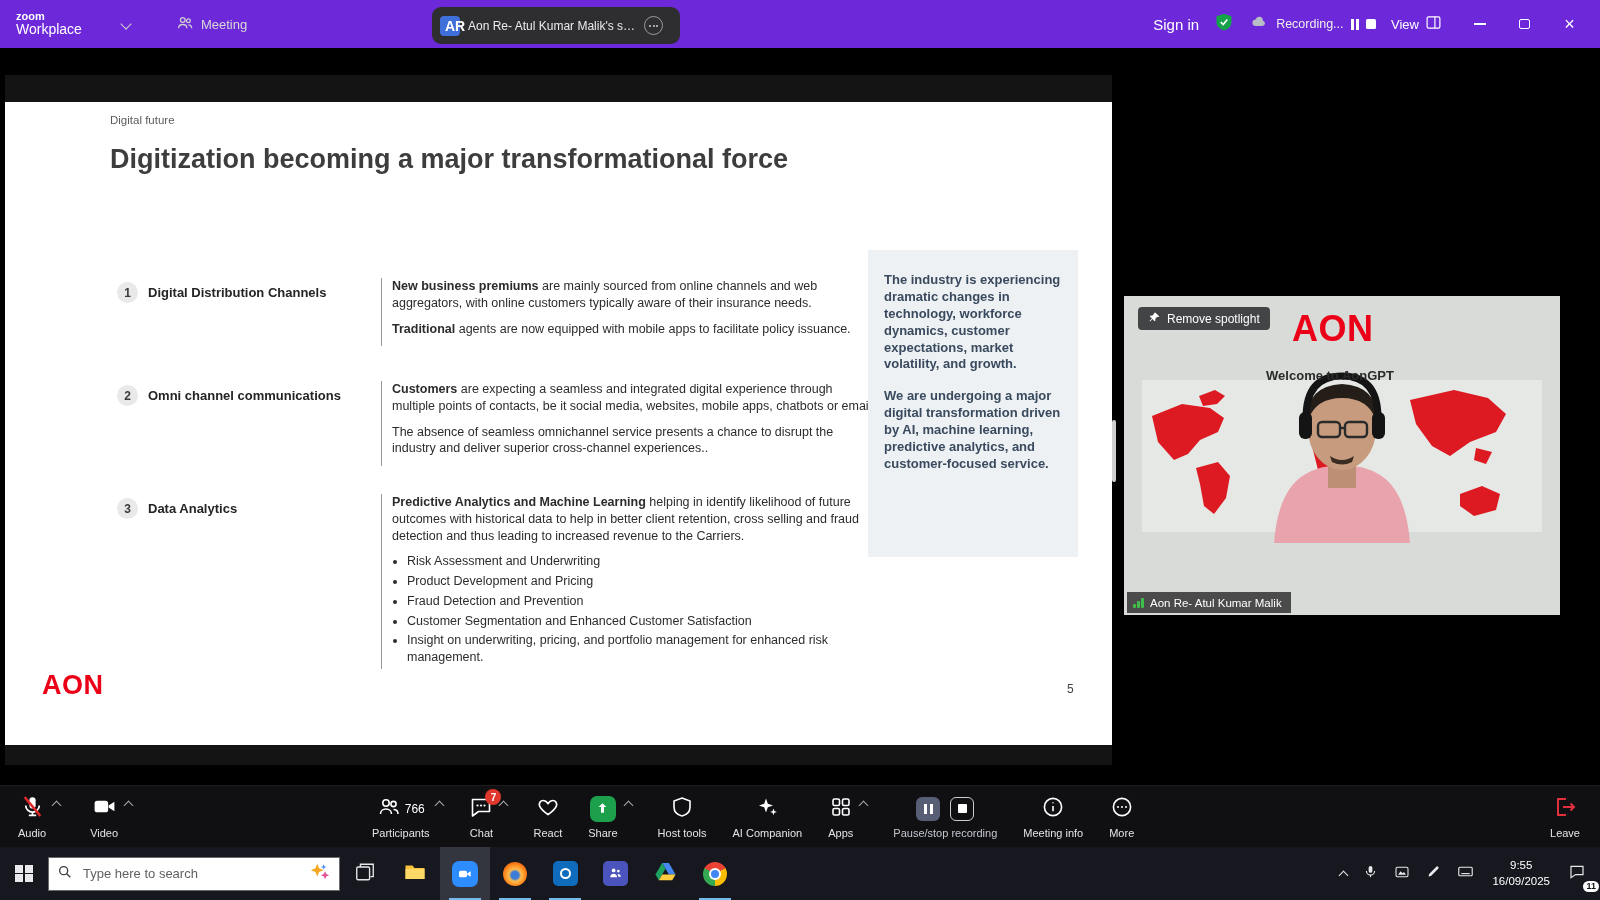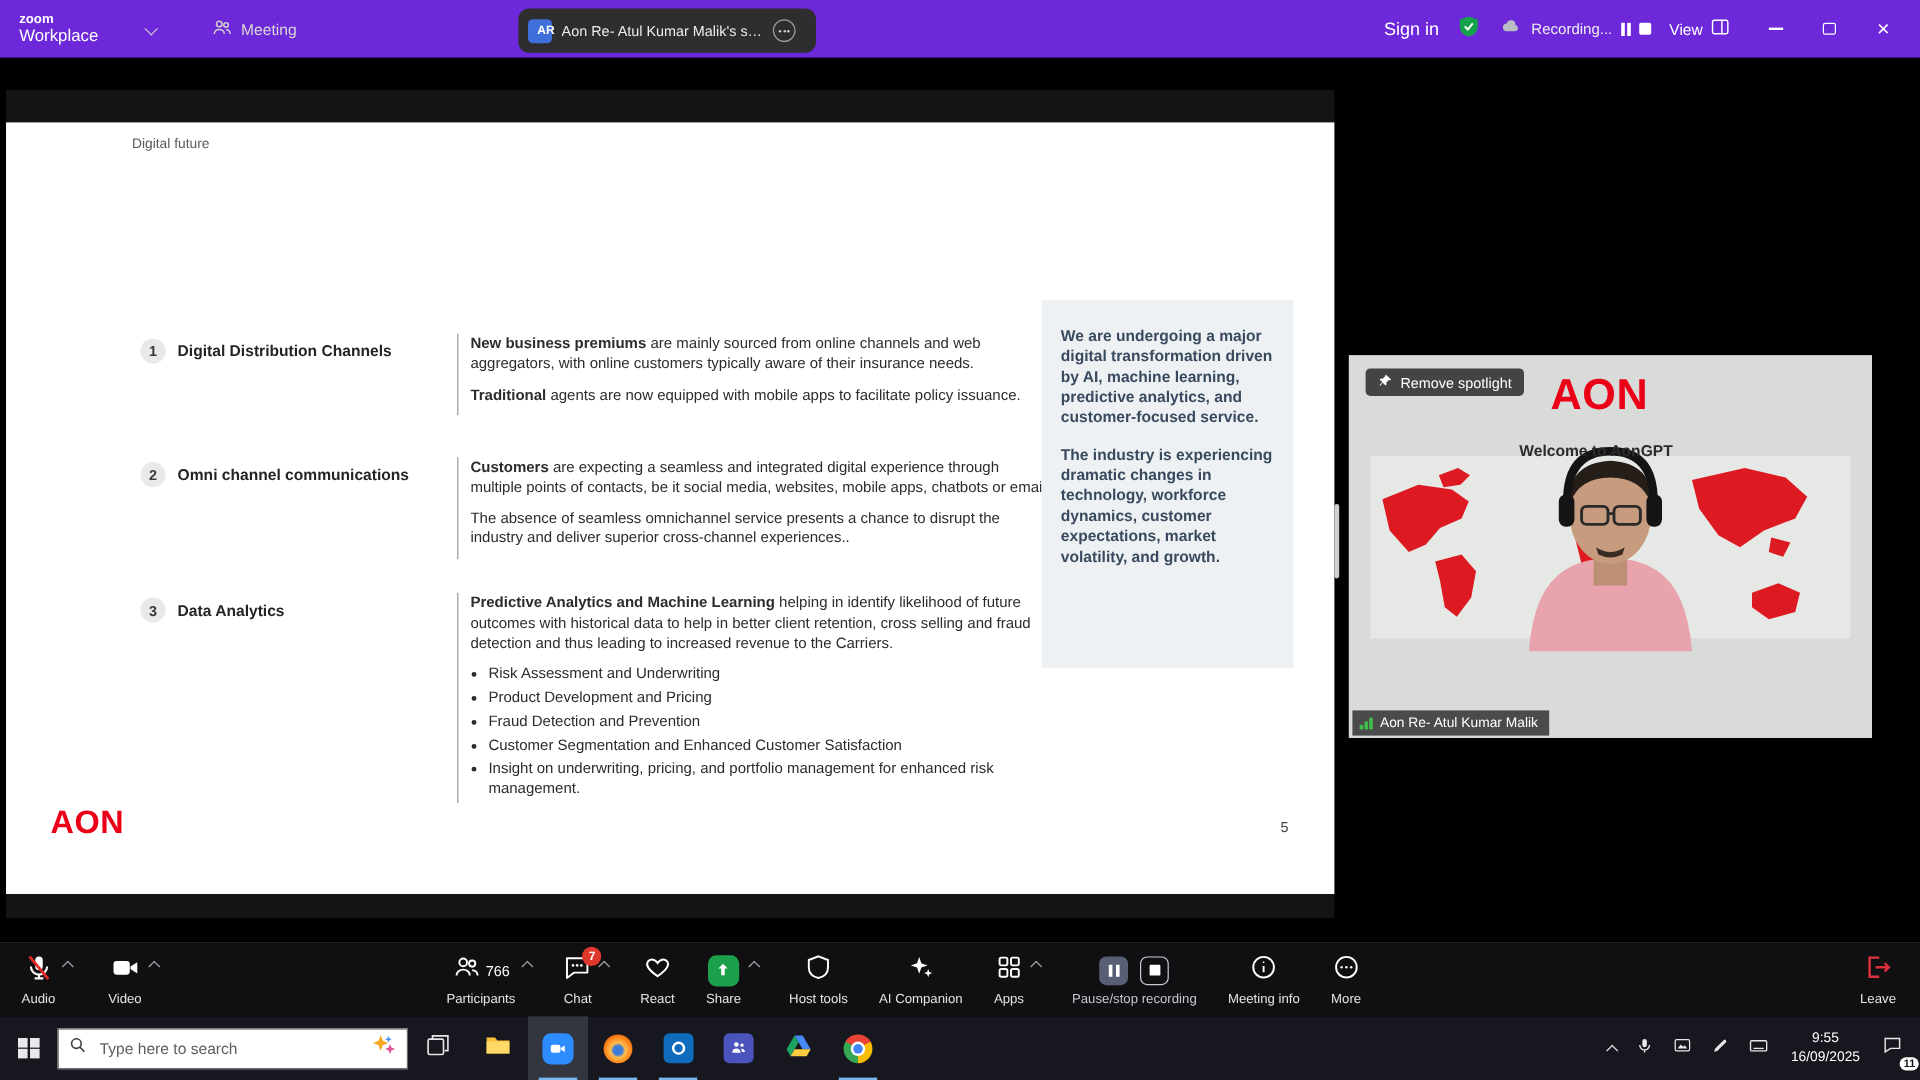--- a/index.html
+++ b/index.html
@@ -12,21 +12,21 @@
             display:flex;align-items:center;}
   .zoom-logo{margin-left:16px;line-height:1.05;}
   .zl-top{font-size:11px;font-weight:700;color:#fff;}
   .zl-bottom{font-size:14px;color:#fff;}
   .tb-chev-down{width:8px;height:8px;border-left:1.6px solid #cfcfcf;border-bottom:1.6px solid #cfcfcf;
             transform:rotate(-45deg);margin:0 0 0 40px;cursor:pointer;}
   .meeting-tab{display:flex;align-items:center;gap:7px;margin-left:46px;color:#d8d8d8;font-size:13px;cursor:pointer;}
   .share-tab{position:absolute;left:432px;top:7px;width:248px;height:37px;background:#2e2e31;
              border-radius:9px;display:flex;align-items:center;gap:8px;padding:0 8px;cursor:pointer;}
   .share-avatar{width:20px;height:20px;border-radius:4px;background:#3f6fd8;color:#fff;
-                font-size:10px;font-weight:700;display:flex;align-items:center;justify-content:center;padding-left:10px;}
+                font-size:14px;font-weight:700;display:flex;align-items:center;justify-content:center;padding-left:10px;}
   .share-tab-title{font-size:12px;color:#ececec;white-space:nowrap;overflow:hidden;
                    text-overflow:ellipsis;max-width:168px;}
   .tab-more{width:19px;height:19px;border:1.3px solid #9a9a9a;border-radius:50%;display:flex;
             align-items:center;justify-content:center;gap:1.6px;flex:none;}
   .tab-more i{width:2px;height:2px;border-radius:50%;background:#cfcfcf;}
   .tbar-right{margin-left:auto;display:flex;align-items:center;gap:15px;padding-right:8px;}
   .signin{color:#fff;font-size:15px;cursor:pointer;}
   .rec-cluster{display:flex;align-items:center;gap:7px;}
   .rec-text{color:#eee;font-size:12.5px;}
   .tp-pause{display:flex;gap:2.5px;cursor:pointer;}
@@ -207,20 +207,21 @@
             <span class="ic-close">×</span>
           </div>
       </div>
     </div>
   </div>
 
   <div class="strip top"></div>
 
   <div class="slide">
     <div class="eyebrow">Digital future</div>
+    <div class="slide-title">Digitization becoming a major transformational force</div>
 
     <div class="item" style="top:176px;">
       <div class="item-num">1</div>
       <div class="item-head">Digital Distribution Channels</div>
       <div class="item-body">
         <p><b>New business premiums</b><span> are mainly sourced from online channels and web aggregators, with online customers typically aware of their insurance needs.</span></p>
         <p><b>Traditional</b><span> agents are now equipped with mobile apps to facilitate policy issuance.</span></p>
       </div>
     </div>
 
@@ -242,22 +243,22 @@
           <li>Risk Assessment and Underwriting</li>
           <li>Product Development and Pricing</li>
           <li>Fraud Detection and Prevention</li>
           <li>Customer Segmentation and Enhanced Customer Satisfaction</li>
           <li>Insight on underwriting, pricing, and portfolio management for enhanced risk management.</li>
         </ul>
       </div>
     </div>
 
     <div class="callout">
+      <p>The industry is experiencing dramatic changes in technology, workforce dynamics, customer expectations, market volatility, and growth.</p>
       <p>We are undergoing a major digital transformation driven by AI, machine learning, predictive analytics, and customer-focused service.</p>
-      <p>The industry is experiencing dramatic changes in technology, workforce dynamics, customer expectations, market volatility, and growth.</p>
     </div>
 
     <div class="slide-brand">AON</div>
     <div class="page-num">5</div>
   </div>
 
   <div class="strip bottom"></div>
   <div class="scroll-thumb"></div>
 
   <div class="vtile">

